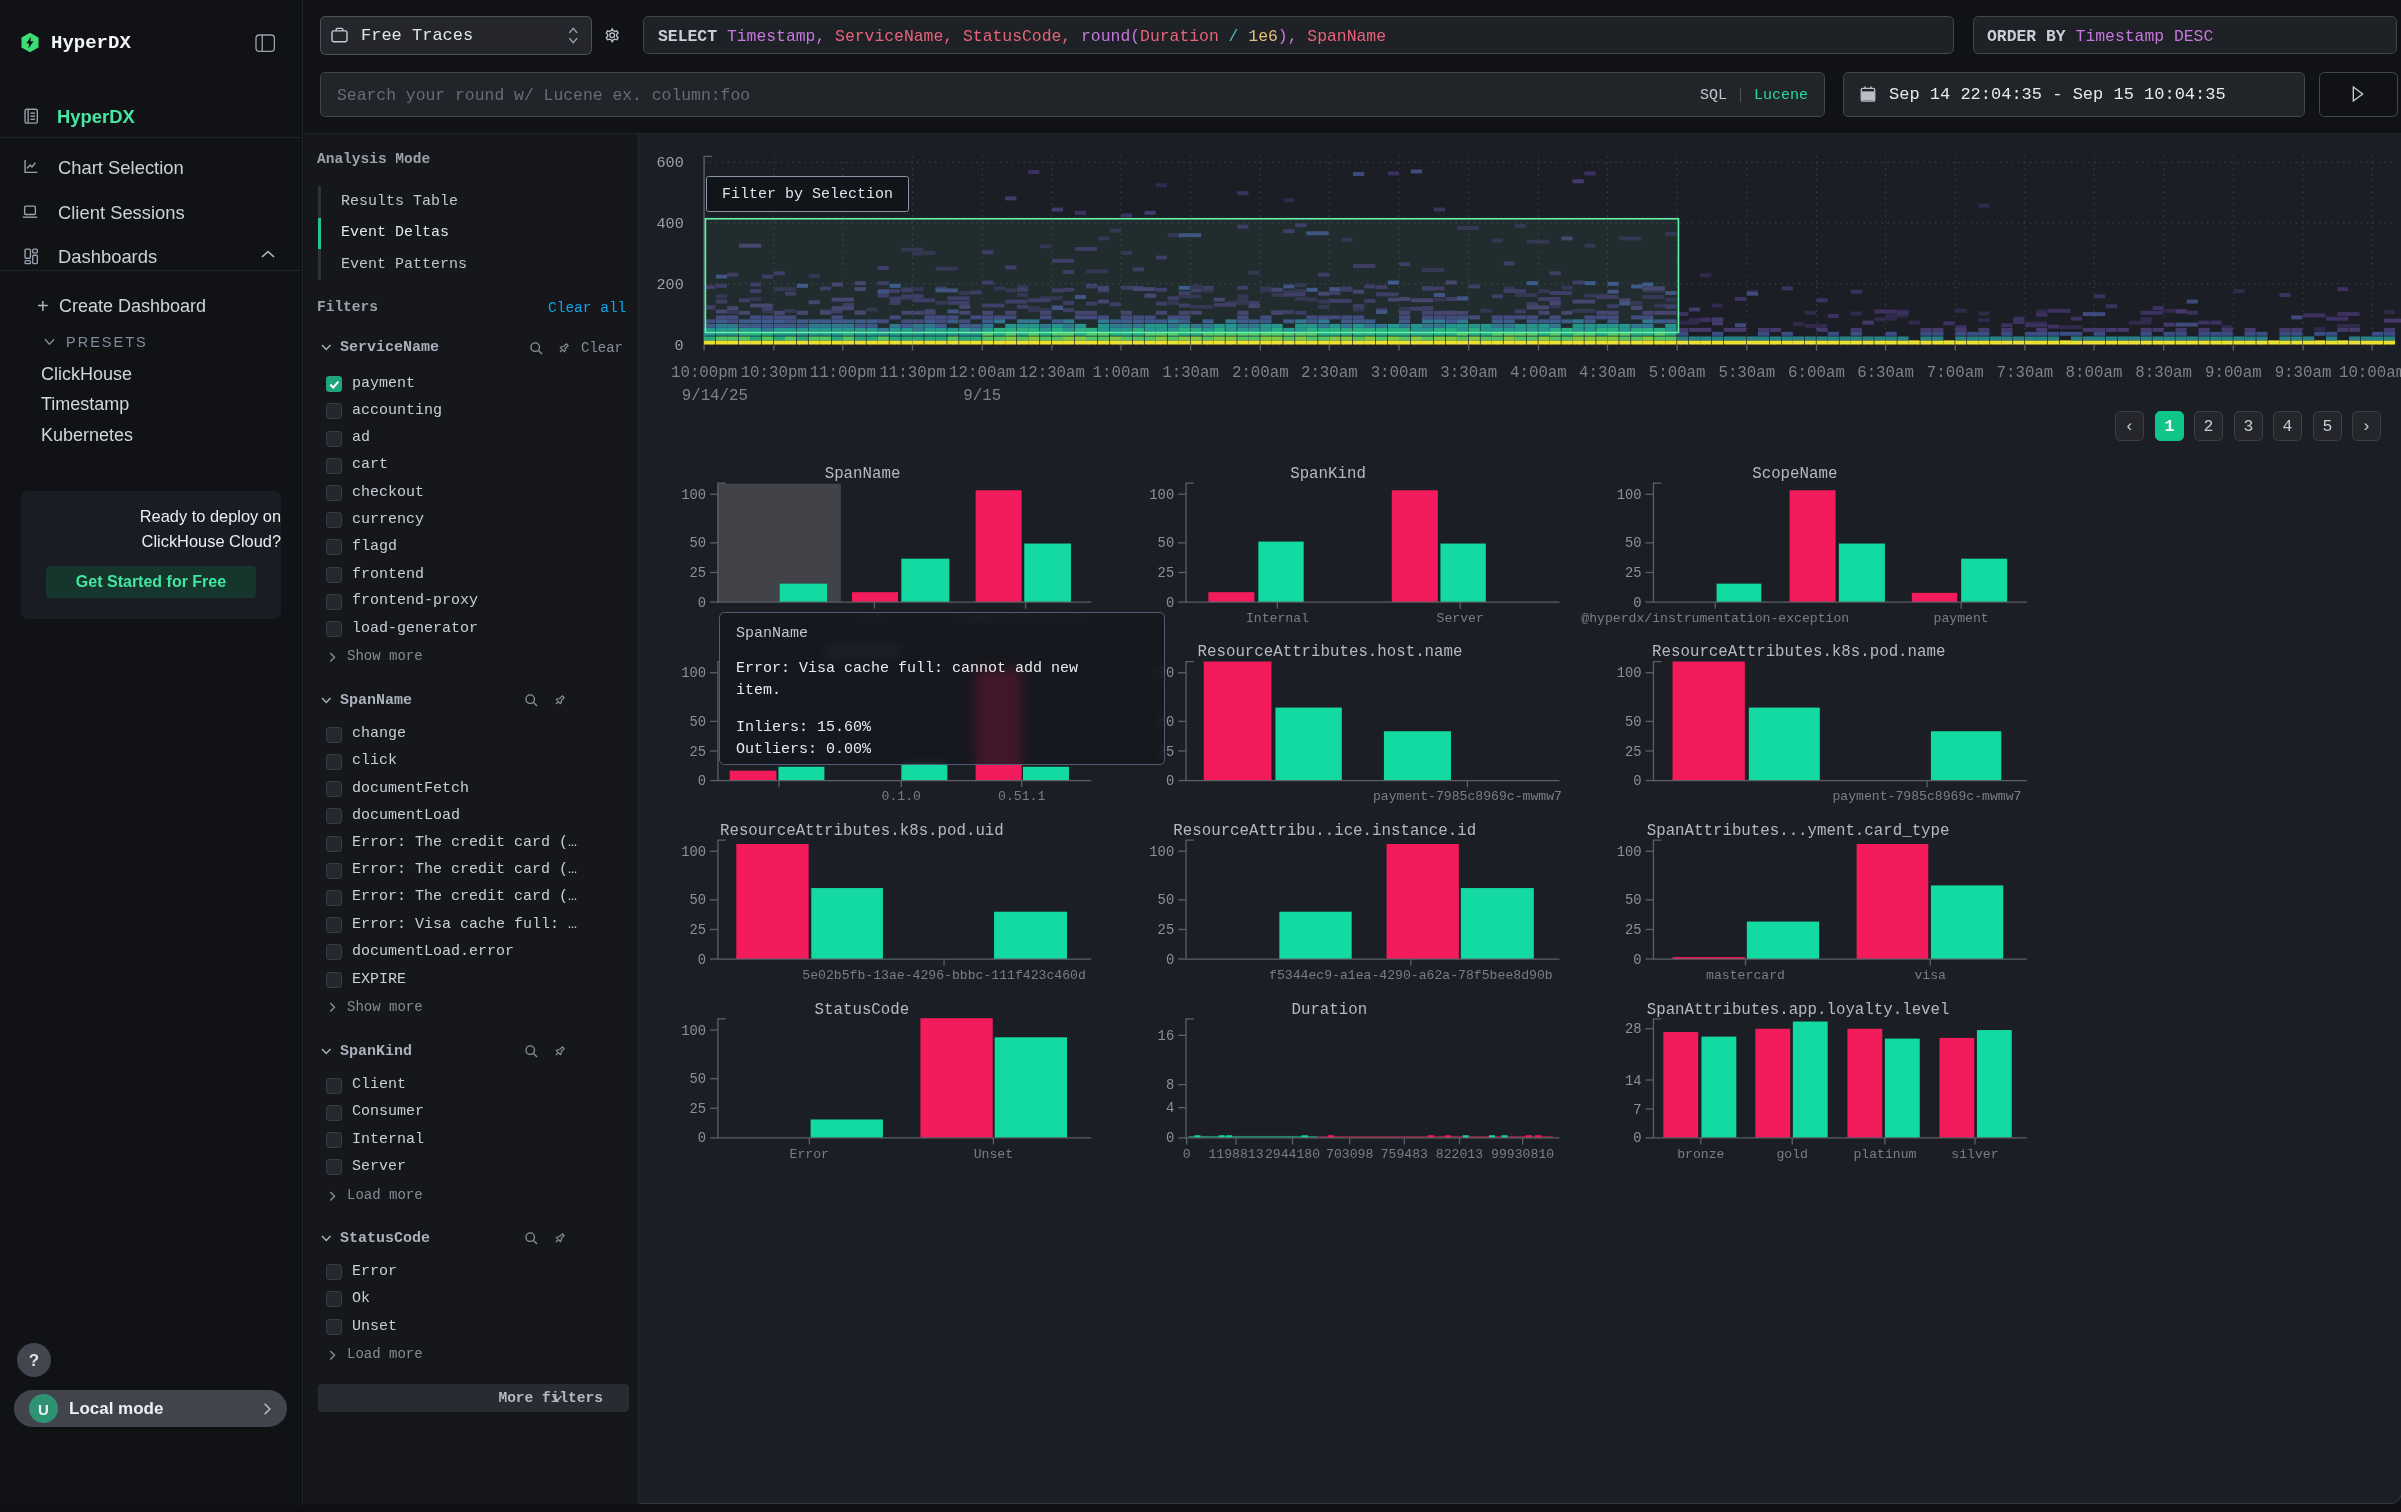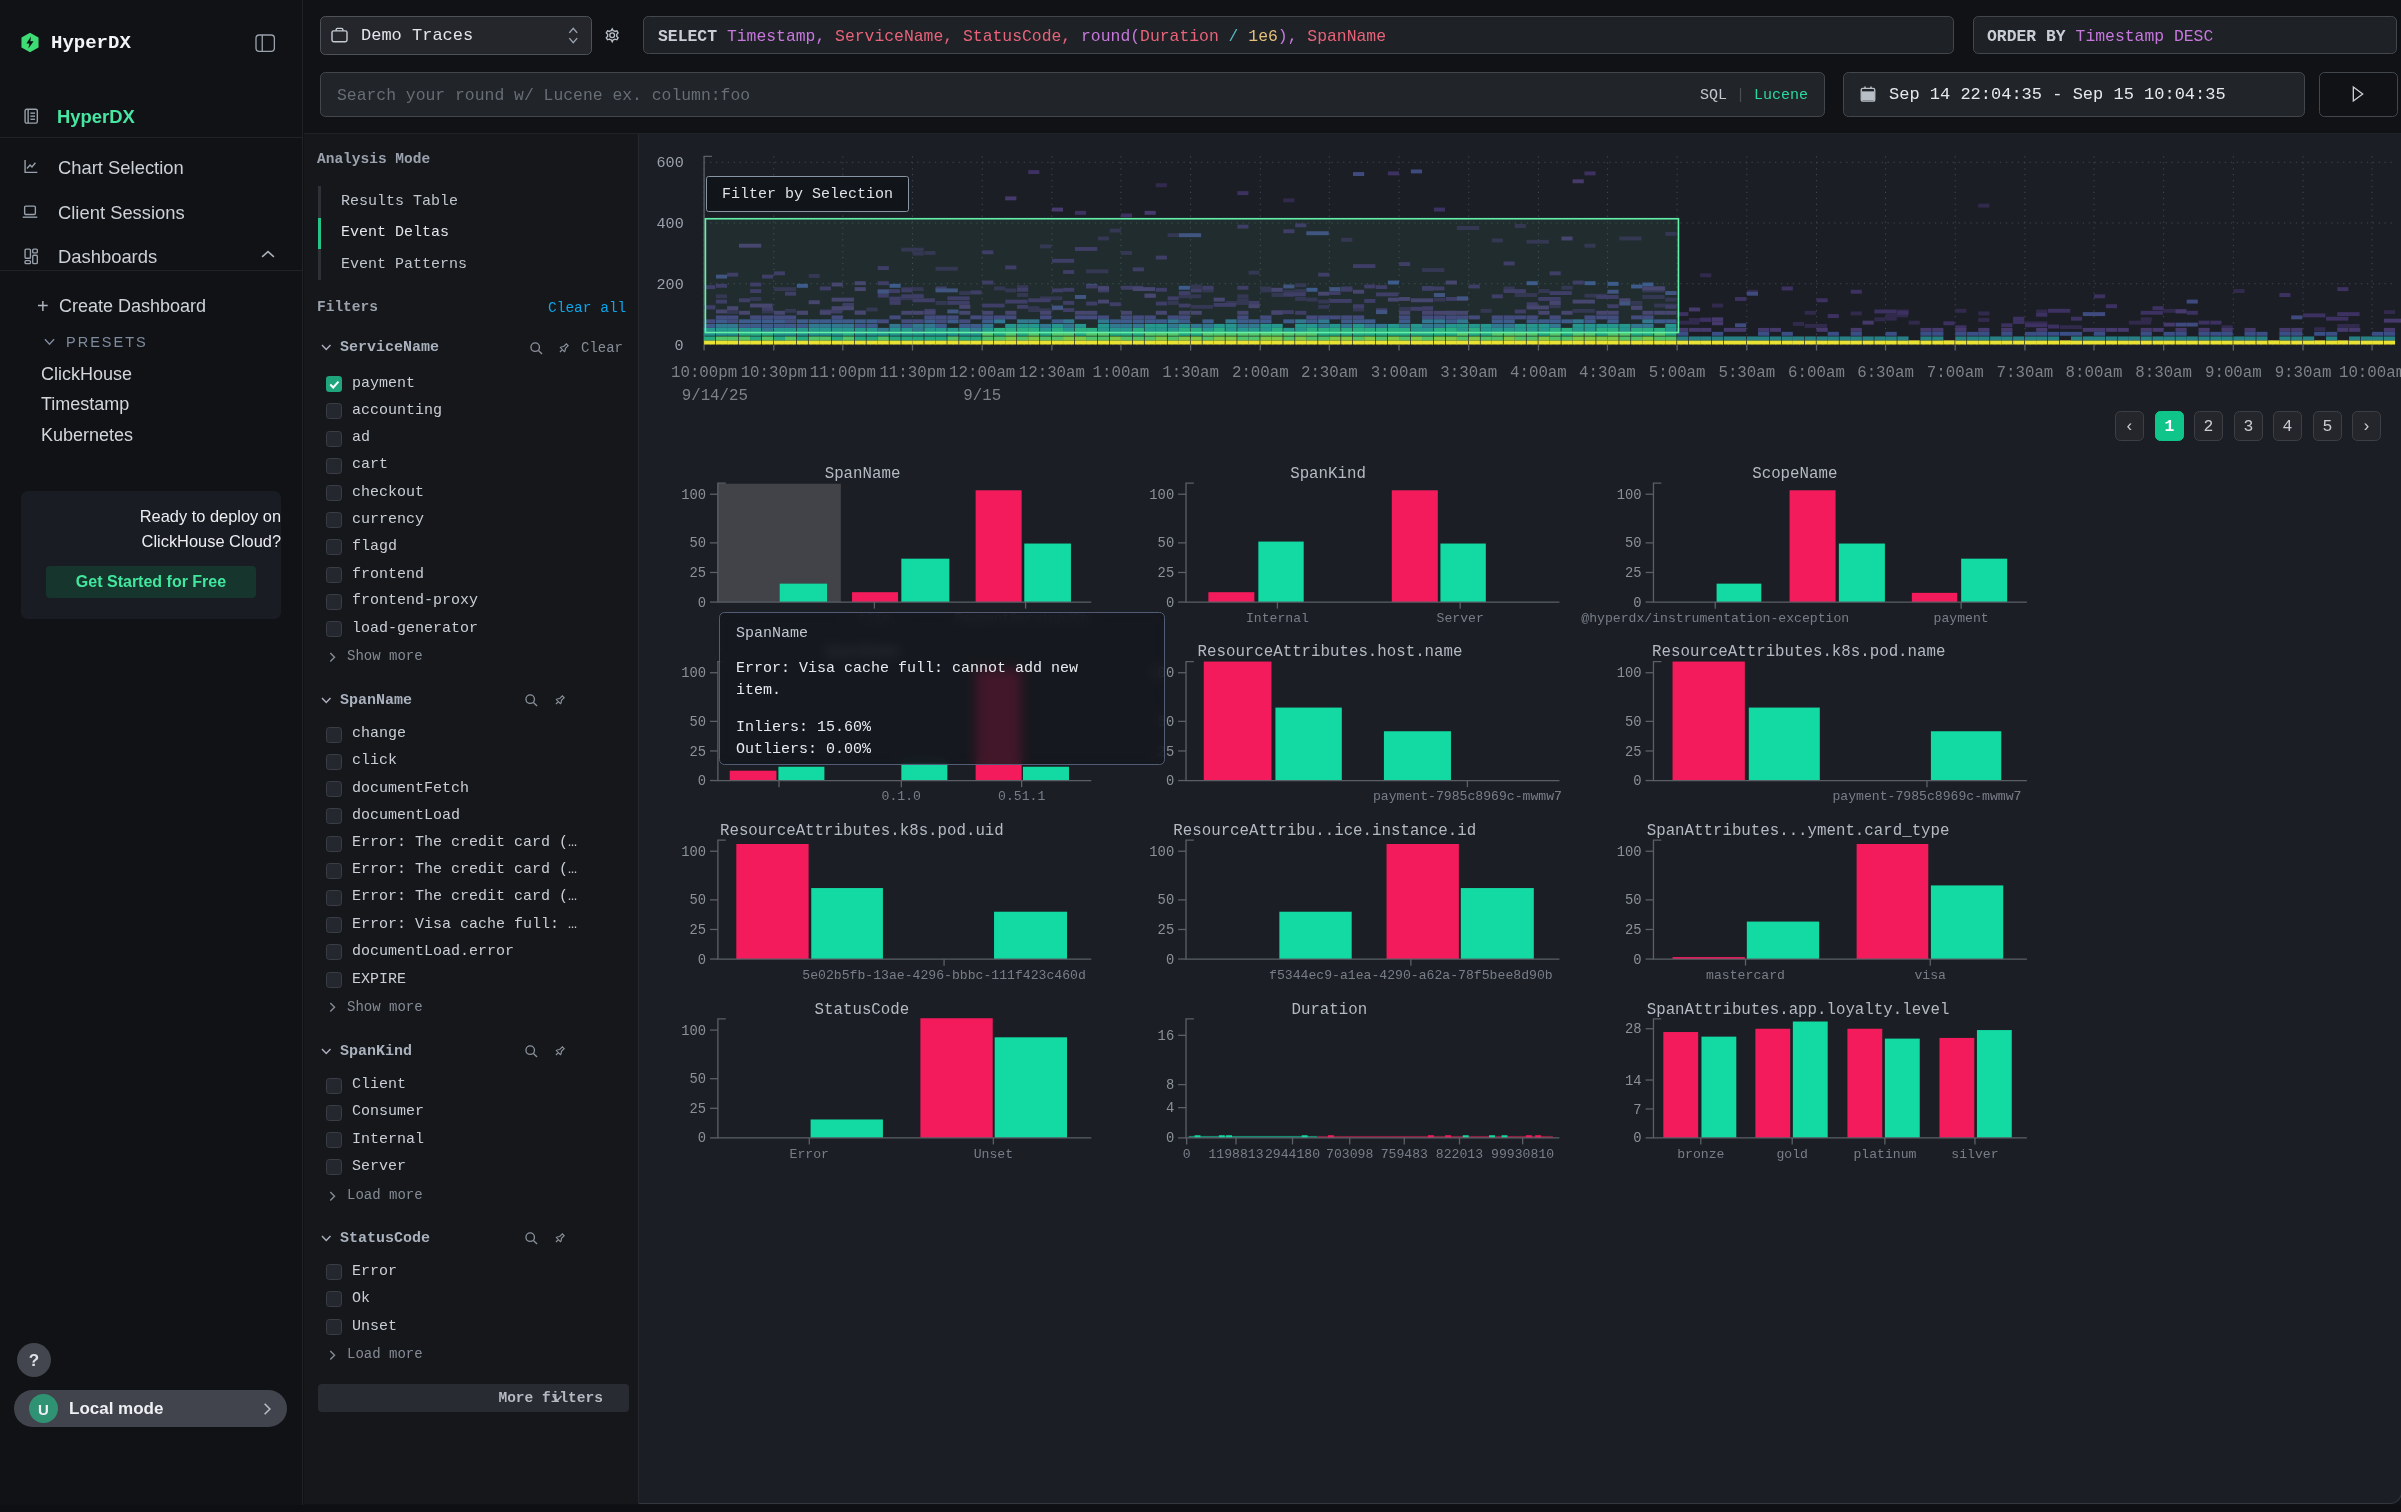--- a/index.html
+++ b/index.html
@@ -80,21 +80,21 @@
 <div class="abs sans" style="left:29px;top:1401px;width:29px;text-align:center;font-size:15px;font-weight:bold;color:#eef0f3">U</div>
 <div class="abs sans" style="left:69px;top:1399px;font-size:17px;font-weight:bold;color:#eef0f3">Local mode</div>
 <svg class="abs" style="left:262px;top:1401px" width="10.5" height="16" viewBox="0 0 16 24" fill="none" stroke="#b9bec6" stroke-width="2.4">
 <path d="M4 4 L12 12 L4 20"></path>
   </svg>
 <div class="abs" style="left:320px;top:16px;width:272px;height:39px;background:#24262c;border:1.3px solid #4d5158;border-radius:5.3px"></div>
 <svg class="abs" style="left:329px;top:25px" width="21" height="20" viewBox="0 0 24 24" fill="none" stroke="#c6cbd2" stroke-width="1.7">
 <rect x="3" y="7" width="18" height="13" rx="2"></rect>
     <path d="M8 7 V5.5 A1.5 1.5 0 0 1 9.5 4 H14.5 A1.5 1.5 0 0 1 16 5.5 V7"></path>
   </svg>
-<div class="abs mono" style="left:361px;top:26px;font-size:17px;color:#e2e5ea">Demo Traces</div>
+<div class="abs mono" style="left:361px;top:26px;font-size:17px;color:#e2e5ea">Free Traces</div>
 <svg class="abs" style="left:566px;top:25px" width="14.5" height="21" viewBox="0 0 22 32" fill="none" stroke="#9aa1ab" stroke-width="2.2">
 <path d="M5 12 L11 5 L17 12"></path>
     <path d="M5 20 L11 27 L17 20"></path>
   </svg>
 <svg class="abs" style="left:603px;top:26px" width="18.4" height="18.4" viewBox="0 0 24 24" fill="none" stroke="#b9bfc7" stroke-width="1.8">
 <circle cx="12" cy="12" r="3.1"></circle>
 <path d="M12 2.8 L13.2 5.1 A7.2 7.2 0 0 1 15.6 6.1 L18.1 5.3 L19.7 8 L17.9 9.9 A7.2 7.2 0 0 1 17.9 12.4 L19.7 14.3 L18.1 17 L15.6 16.2 A7.2 7.2 0 0 1 13.2 17.2 L12 19.5 L10.8 17.2 A7.2 7.2 0 0 1 8.4 16.2 L5.9 17 L4.3 14.3 L6.1 12.4 A7.2 7.2 0 0 1 6.1 9.9 L4.3 8 L5.9 5.3 L8.4 6.1 A7.2 7.2 0 0 1 10.8 5.1 Z" transform="translate(0 1)"></path>
   </svg>
 <div class="abs" style="left:643px;top:16.4px;width:1311px;height:38px;background:#1e2126;border:1.3px solid #42464d;border-radius:5.3px"></div>
 <div class="abs mono" style="left:658px;top:27px;font-size:16.4px;white-space:pre"><span style="color:#c9ced6;font-weight:bold">SELECT</span><span style="color:#abb2ba"> </span><span style="color:#c678dd">Timestamp,</span><span style="color:#abb2ba"> </span><span style="color:#e8637a">ServiceName,</span><span style="color:#abb2ba"> </span><span style="color:#e8637a">StatusCode,</span><span style="color:#abb2ba"> </span><span style="color:#c678dd">round(</span><span style="color:#e8637a">Duration</span><span style="color:#abb2ba"> </span><span style="color:#56b6c2">/</span><span style="color:#abb2ba"> </span><span style="color:#e5c07b">1e6</span><span style="color:#c678dd">),</span><span style="color:#abb2ba"> </span><span style="color:#e8637a">SpanName</span></div>

